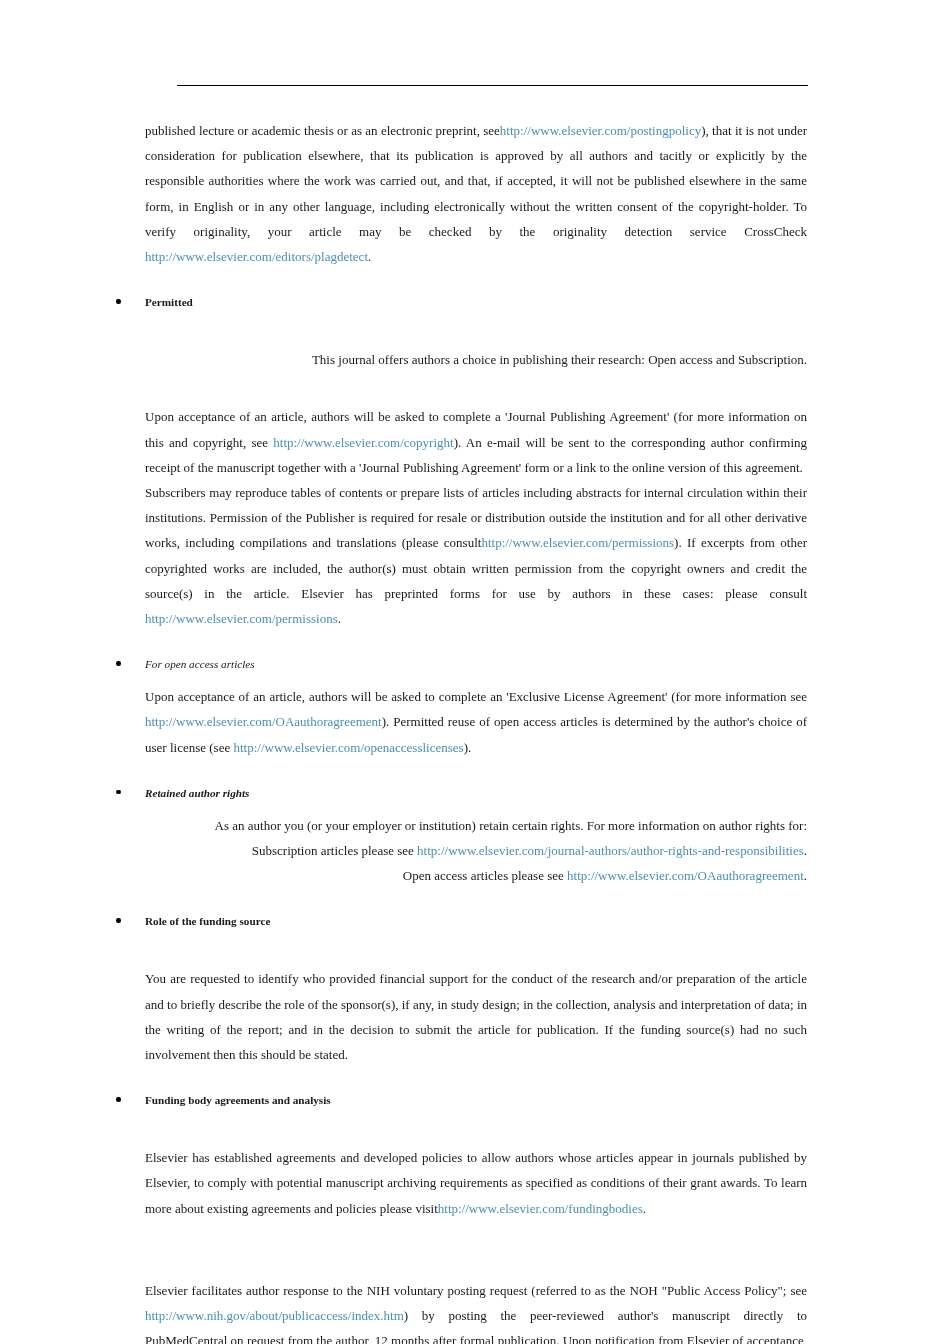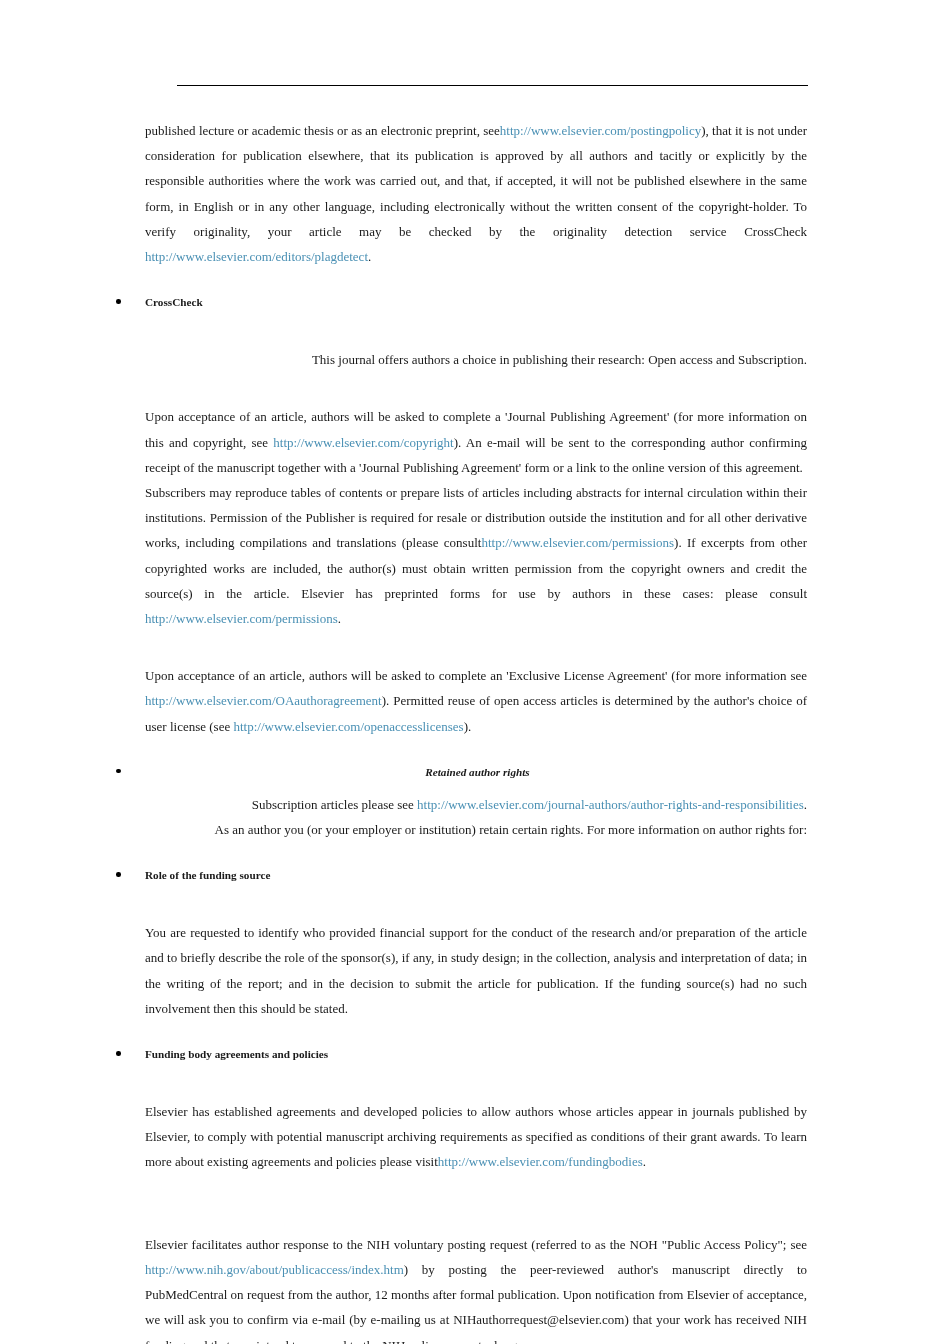--- a/index.html
+++ b/index.html
@@ -75,21 +75,21 @@
     background: #000000;
   }
   .bullet-label {
     margin-left: 35px;
     font-size: 11.2px;
     line-height: 21px;
     display: block;
   }
   .bullet-label.b   { font-weight: bold; }
   .bullet-label.i   { font-style: italic; }
-  .bullet-label.bi  { font-weight: bold; font-style: italic; text-align: center; }
+  .bullet-label.bi  { font-weight: bold; font-style: italic; }
 
   a.link, .link {
     color: #4a90b4;
     text-decoration: none;
     word-break: break-word;
   }
 </style>
 </head>
 <body>
 
@@ -98,73 +98,78 @@
   <div class="top-rule"></div>
 
   <div class="content">
 
     <p class="para"><span>published lecture or academic thesis or as an electronic preprint, see</span><span class="link">http://www.elsevier.com/postingpolicy</span><span>), that it is not under consideration for publication elsewhere, that its publication is approved by all authors and tacitly or explicitly by the responsible authorities where the work was carried out, and that, if accepted, it will not be published elsewhere in the same form, in English or in any other language, including electronically without the written consent of the copyright-holder. To verify originality, your article may be checked by the originality detection service CrossCheck </span><span class="link">http://www.elsevier.com/editors/plagdetect</span><span>.</span></p>
 
     <div class="gap-md"></div>
 
     <div class="bullet-row">
       <span class="bullet-dot"></span>
-      <span class="bullet-label b">CrossCheck</span>
+      <span class="bullet-label b">Permitted</span>
     </div>
 
     <div class="gap-lg"></div>
 
     <p class="para flush">This journal offers authors a choice in publishing their research: Open access and Subscription.</p>
 
     <div class="gap-md"></div>
 
 
     <div class="gap-sm"></div>
 
     <p class="para"><span>Upon acceptance of an article, authors will be asked to complete a 'Journal Publishing Agreement' (for more information on this and copyright, see </span><span class="link">http://www.elsevier.com/copyright</span><span>). An e-mail will be sent to the corresponding author confirming receipt of the manuscript together with a 'Journal Publishing Agreement' form or a link to the online version of this agreement.</span></p>
 
     <p class="para"><span>Subscribers may reproduce tables of contents or prepare lists of articles including abstracts for internal circulation within their institutions. Permission of the Publisher is required for resale or distribution outside the institution and for all other derivative works, including compilations and translations (please consult</span><span class="link">http://www.elsevier.com/permissions</span><span>). If excerpts from other copyrighted works are included, the author(s) must obtain written permission from the copyright owners and credit the source(s) in the article. Elsevier has preprinted forms for use by authors in these cases: please consult </span><span class="link">http://www.elsevier.com/permissions</span><span>.</span></p>
 
     <div class="gap-md"></div>
 
+    <div class="bullet-row">
+      <span class="bullet-dot"></span>
+      <span class="bullet-label i">For open access articles</span>
+    </div>
 
     <div class="gap-sm"></div>
 
     <p class="para"><span>Upon acceptance of an article, authors will be asked to complete an 'Exclusive License Agreement' (for more information see </span><span class="link">http://www.elsevier.com/OAauthoragreement</span><span>). Permitted reuse of open access articles is determined by the author's choice of user license (see </span><span class="link">http://www.elsevier.com/openaccesslicenses</span><span>).</span></p>
 
     <div class="gap-md"></div>
 
     <div class="bullet-row">
       <span class="bullet-dot"></span>
       <span class="bullet-label bi">Retained author rights</span>
     </div>
 
     <div class="gap-sm"></div>
 
+    <p class="para flush">As an author you (or your employer or institution) retain certain rights. For more information on author rights for:</p>
+
     <p class="para flush"><span>Subscription articles please see </span><span class="link">http://www.elsevier.com/journal-authors/author-rights-and-responsibilities</span><span>.</span></p>
 
-    <p class="para flush">As an author you (or your employer or institution) retain certain rights. For more information on author rights for:</p>
-
+    <p class="para flush"><span>Open access articles please see </span><span class="link">http://www.elsevier.com/OAauthoragreement</span><span>.</span></p>
 
     <div class="gap-md"></div>
 
     <div class="bullet-row">
       <span class="bullet-dot"></span>
       <span class="bullet-label b">Role of the funding source</span>
     </div>
 
     <div class="gap-lg"></div>
 
     <p class="para">You are requested to identify who provided financial support for the conduct of the research and/or preparation of the article and to briefly describe the role of the sponsor(s), if any, in study design; in the collection, analysis and interpretation of data; in the writing of the report; and in the decision to submit the article for publication. If the funding source(s) had no such involvement then this should be stated.</p>
 
     <div class="gap-md"></div>
 
     <div class="bullet-row">
       <span class="bullet-dot"></span>
-      <span class="bullet-label b">Funding body agreements and policies</span>
+      <span class="bullet-label b">Funding body agreements and analysis</span>
     </div>
 
     <div class="gap-lg"></div>
 
     <p class="para"><span>Elsevier has established agreements and developed policies to allow authors whose articles appear in journals published by Elsevier, to comply with potential manuscript archiving requirements as specified as conditions of their grant awards. To learn more about existing agreements and policies please visit</span><span class="link">http://www.elsevier.com/fundingbodies</span><span>.</span></p>
 
     <div class="gap-md"></div>
 
 
     <div class="gap-lg"></div>

